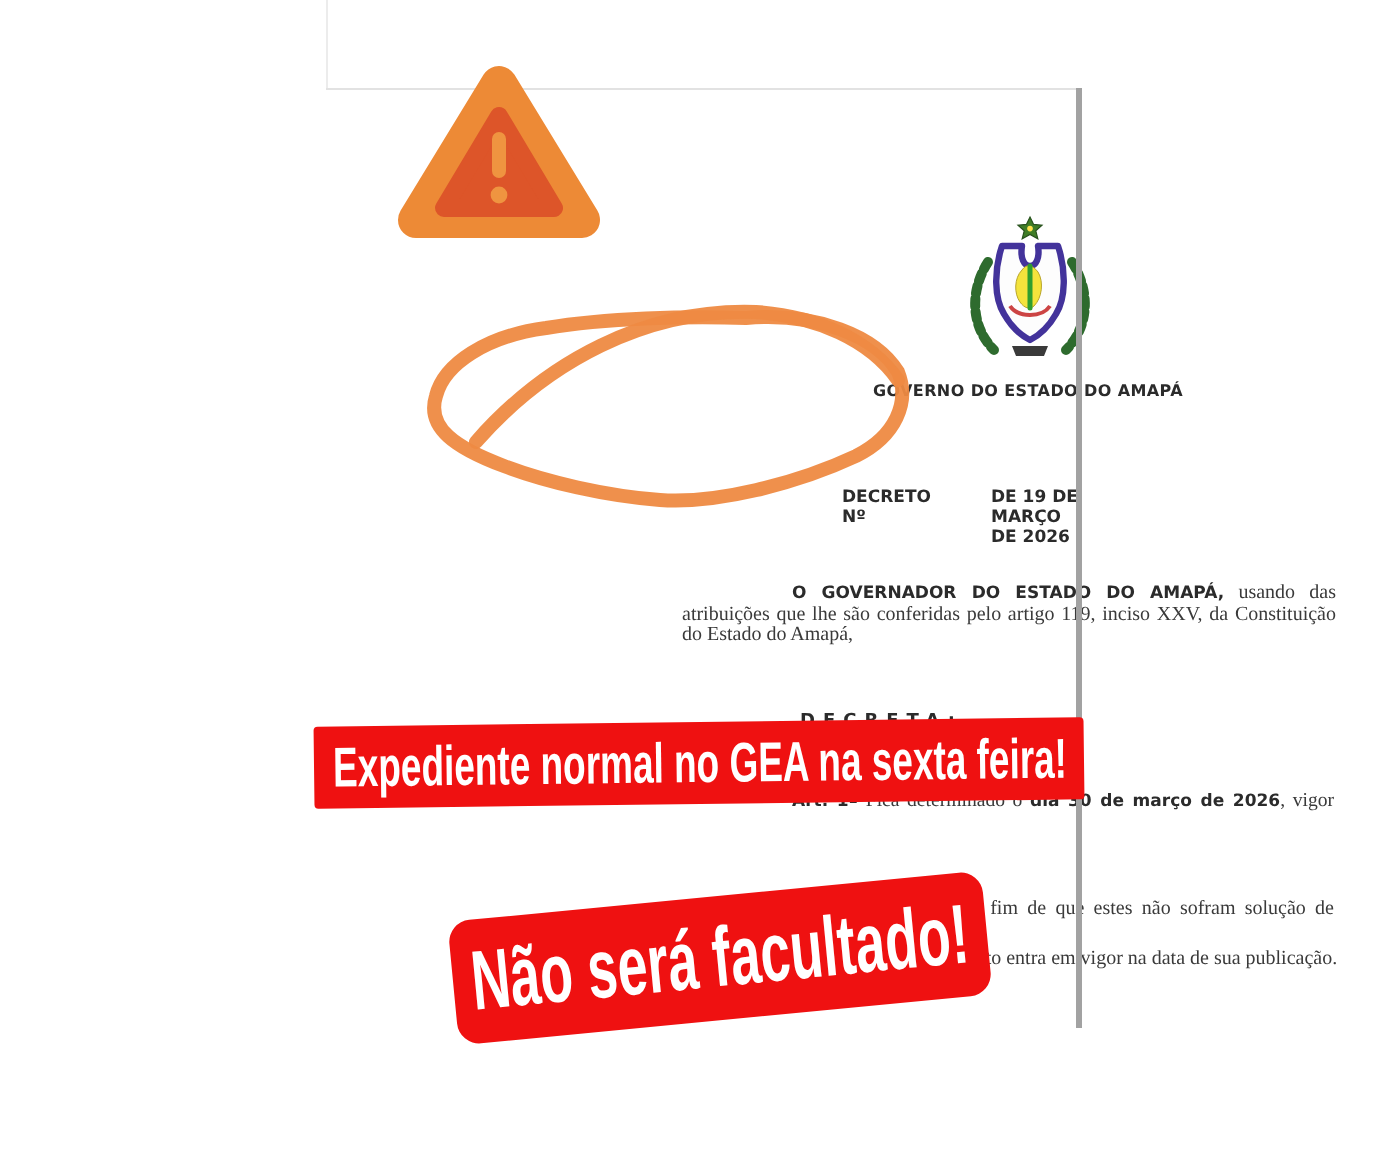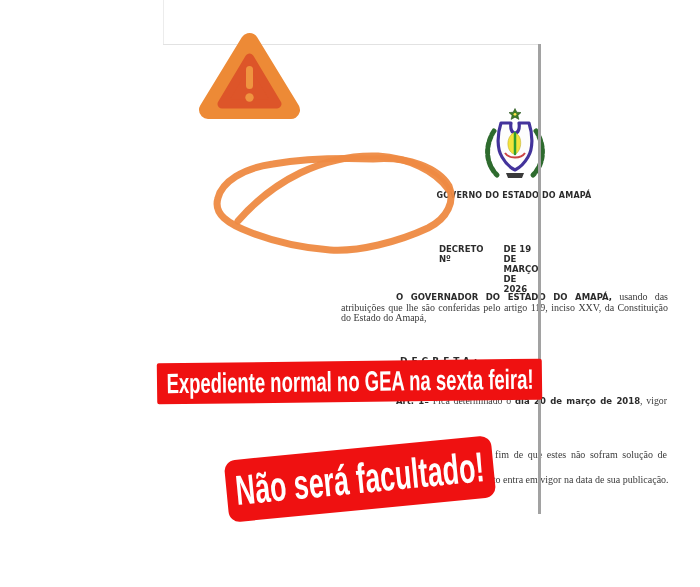--- a/index.html
+++ b/index.html
@@ -9,21 +9,21 @@
   .page{position:absolute;left:163px;top:44px;width:376px;height:469px;background:#ffffff;
         border-top:1px solid #e2e2e2;}
   .edge-shadow{position:absolute;left:538px;top:44px;width:3px;height:470px;background:#a2a2a2;}
   .top-hairline{position:absolute;left:163px;top:0;width:1px;height:44px;background:#ececec;}
   
   .bsans{font-family:"DejaVu Sans",sans-serif;font-weight:700;color:#2b2b2b;}
   .serif{font-family:"Liberation Serif",serif;color:#3a3a3a;}
   .org-header{position:absolute;left:163px;top:146px;width:376px;text-align:center;
               font-family:"DejaVu Sans",sans-serif;font-weight:700;font-size:8px;
               letter-spacing:.2px;color:#2b2b2b;}
-  .decree-line{position:absolute;left:276px;top:199px;display:flex;gap:20px;
+  .decree-line{position:absolute;left:258px;top:199px;display:flex;gap:30px;
                font-family:"DejaVu Sans",sans-serif;font-weight:700;font-size:8.5px;color:#2b2b2b;}
   .preamble{position:absolute;left:178px;top:247px;width:327px;font-size:10px;line-height:10.5px;
             text-align:justify;text-indent:55px;}
   .preamble .bsans{font-size:8.5px;margin-top:48px;}
   .decreta{position:absolute;left:237px;top:311px;font-family:"DejaVu Sans",sans-serif;
            font-weight:700;font-size:9px;letter-spacing:4px;color:#2b2b2b;}
   .art1{position:absolute;left:178px;top:350px;width:326px;font-size:9.8px;line-height:11px;
         text-align:justify;text-align-last:justify;text-indent:55px;}
   .art1 .bsans{font-size:8.5px;}
   .body-par{position:absolute;left:202px;top:405px;width:302px;font-size:10px;line-height:10.5px;
@@ -73,21 +73,21 @@
       <span>DE 19 DE MARÇO DE 2026</span>
     </div>
 
     <div class="preamble serif">
       <span class="bsans">O GOVERNADOR DO ESTADO DO AMAPÁ,</span><span> usando das atribuições que lhe são conferidas pelo artigo 119, inciso XXV, da Constituição do Estado do Amapá,</span>
     </div>
 
     <div class="decreta">DECRETA:</div>
 
     <div class="art1 serif">
-      <span class="bsans">Art. 1º</span><span> Fica determinado o </span><span class="bsans">dia 20 de março de 2018</span><span>, vigor</span>
+      <span class="bsans">Art. 1º</span><span> Fica determinado o </span><span class="bsans">dia 30 de março de 2026</span><span>, vigor</span>
     </div>
 
     <div class="body-par serif">realização de seus serviços, a fim de que estes não sofram solução de continuidade.</div>
 
     <div class="art3 serif">
       <span class="bsans">Art. 3º</span><span> Este Decreto entra em vigor na data de sua publicação.</span>
     </div>
   </div>
 
   <div class="edge-shadow"></div>

